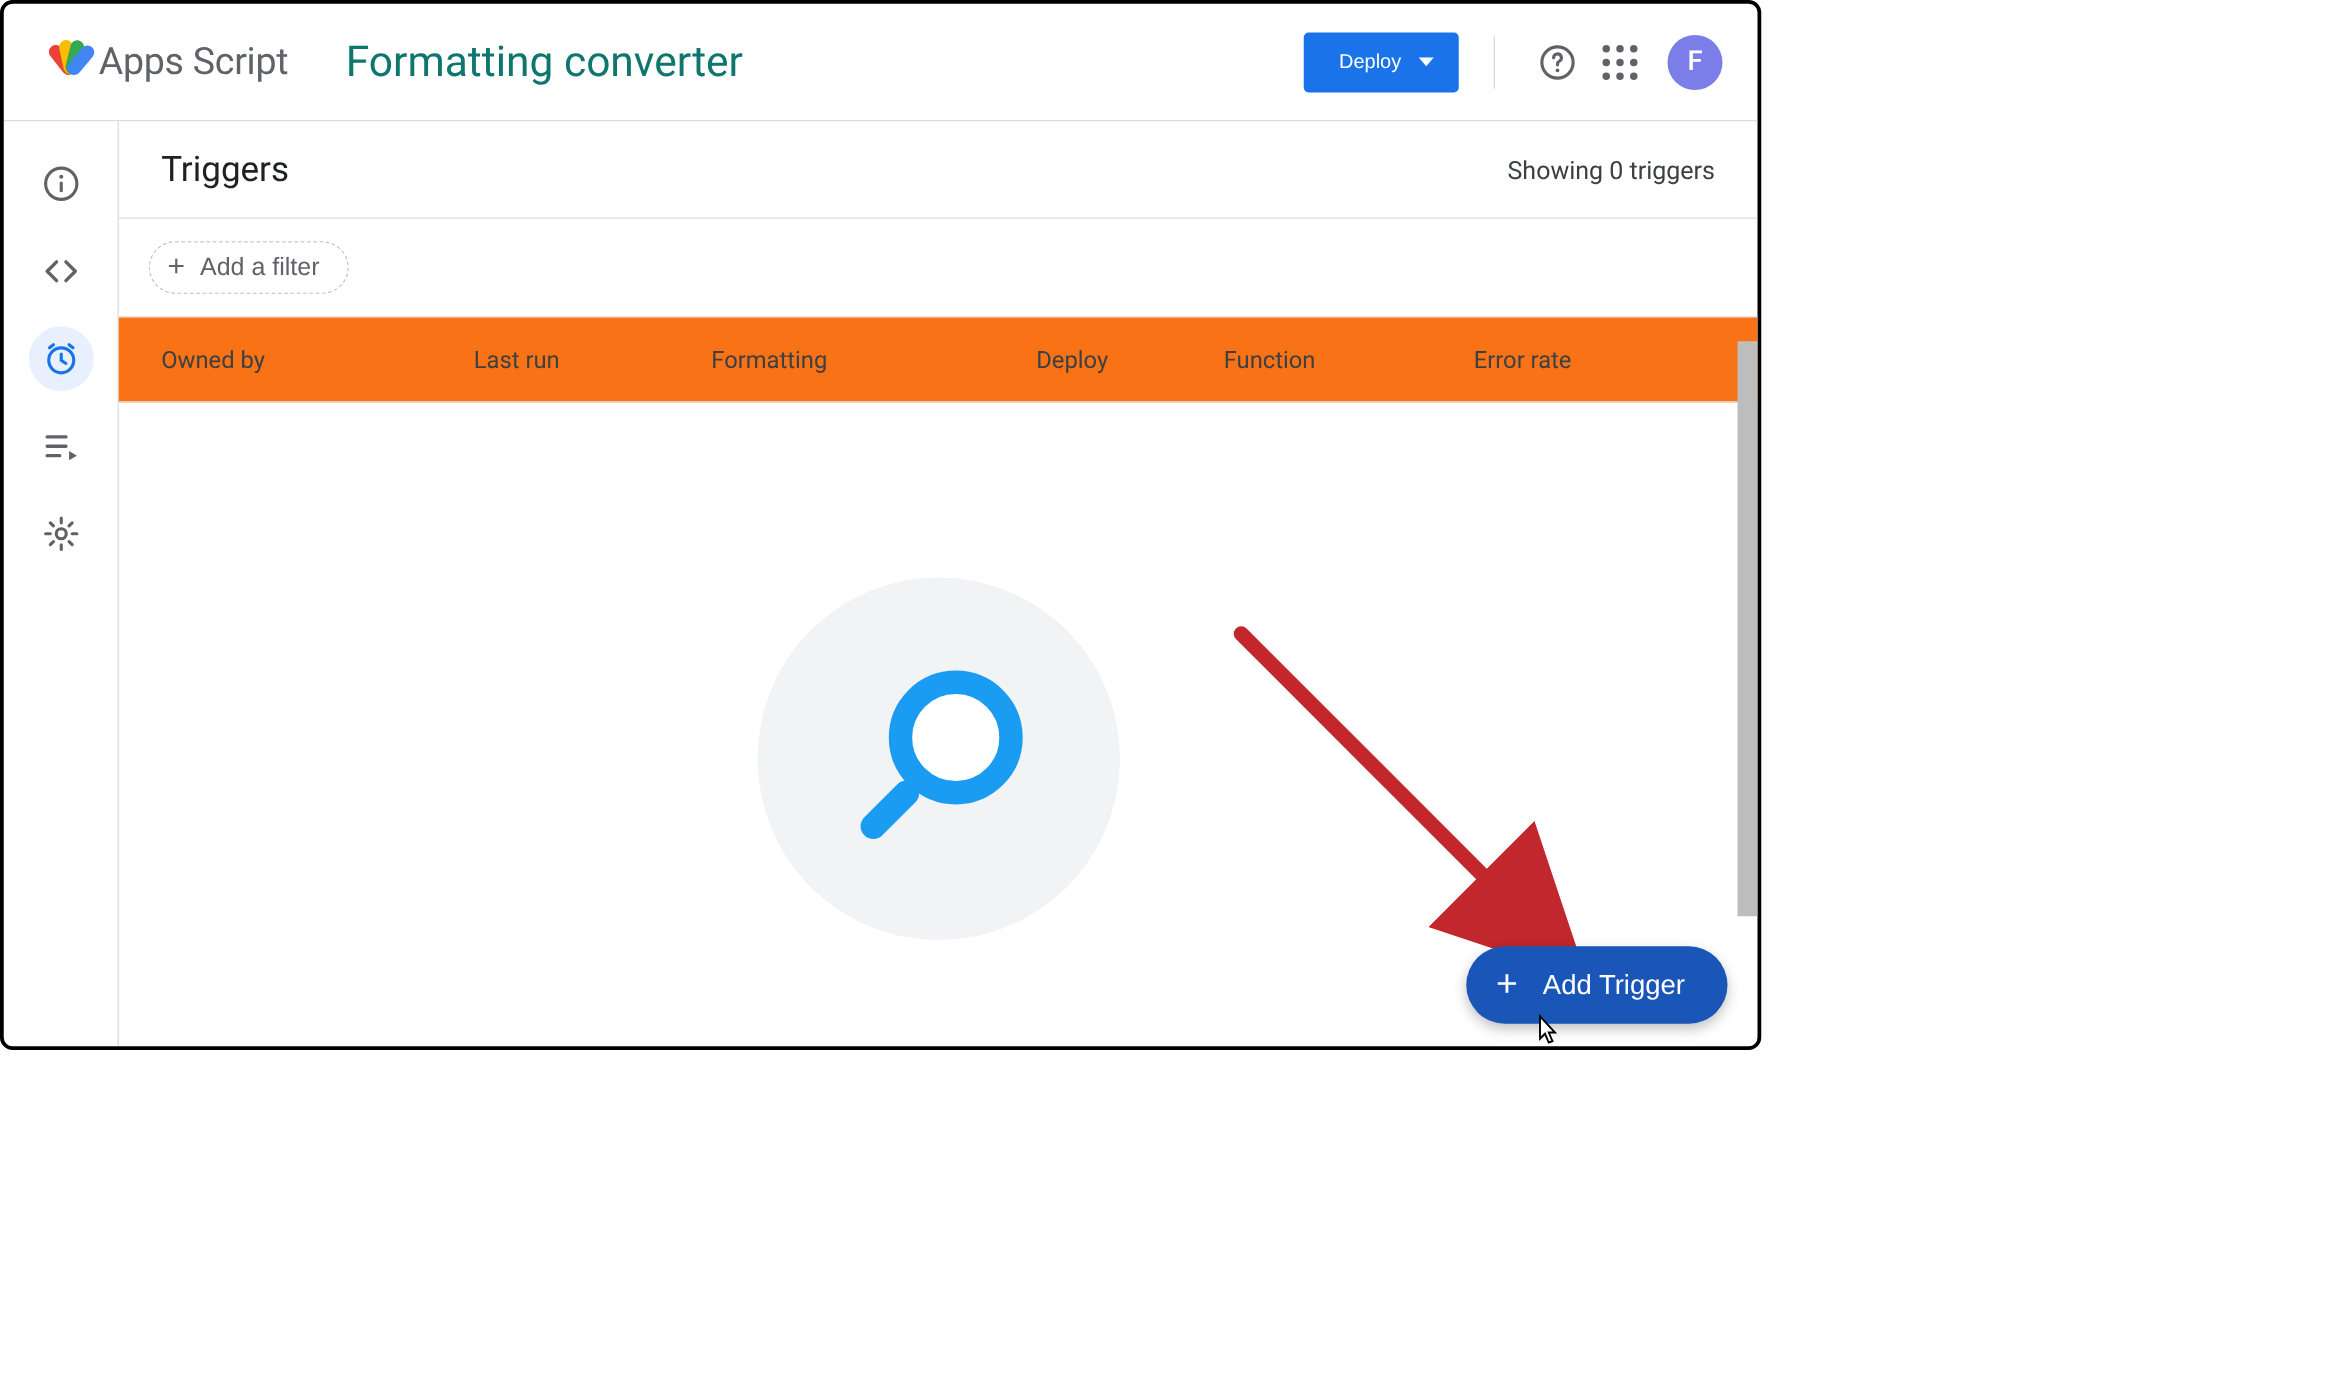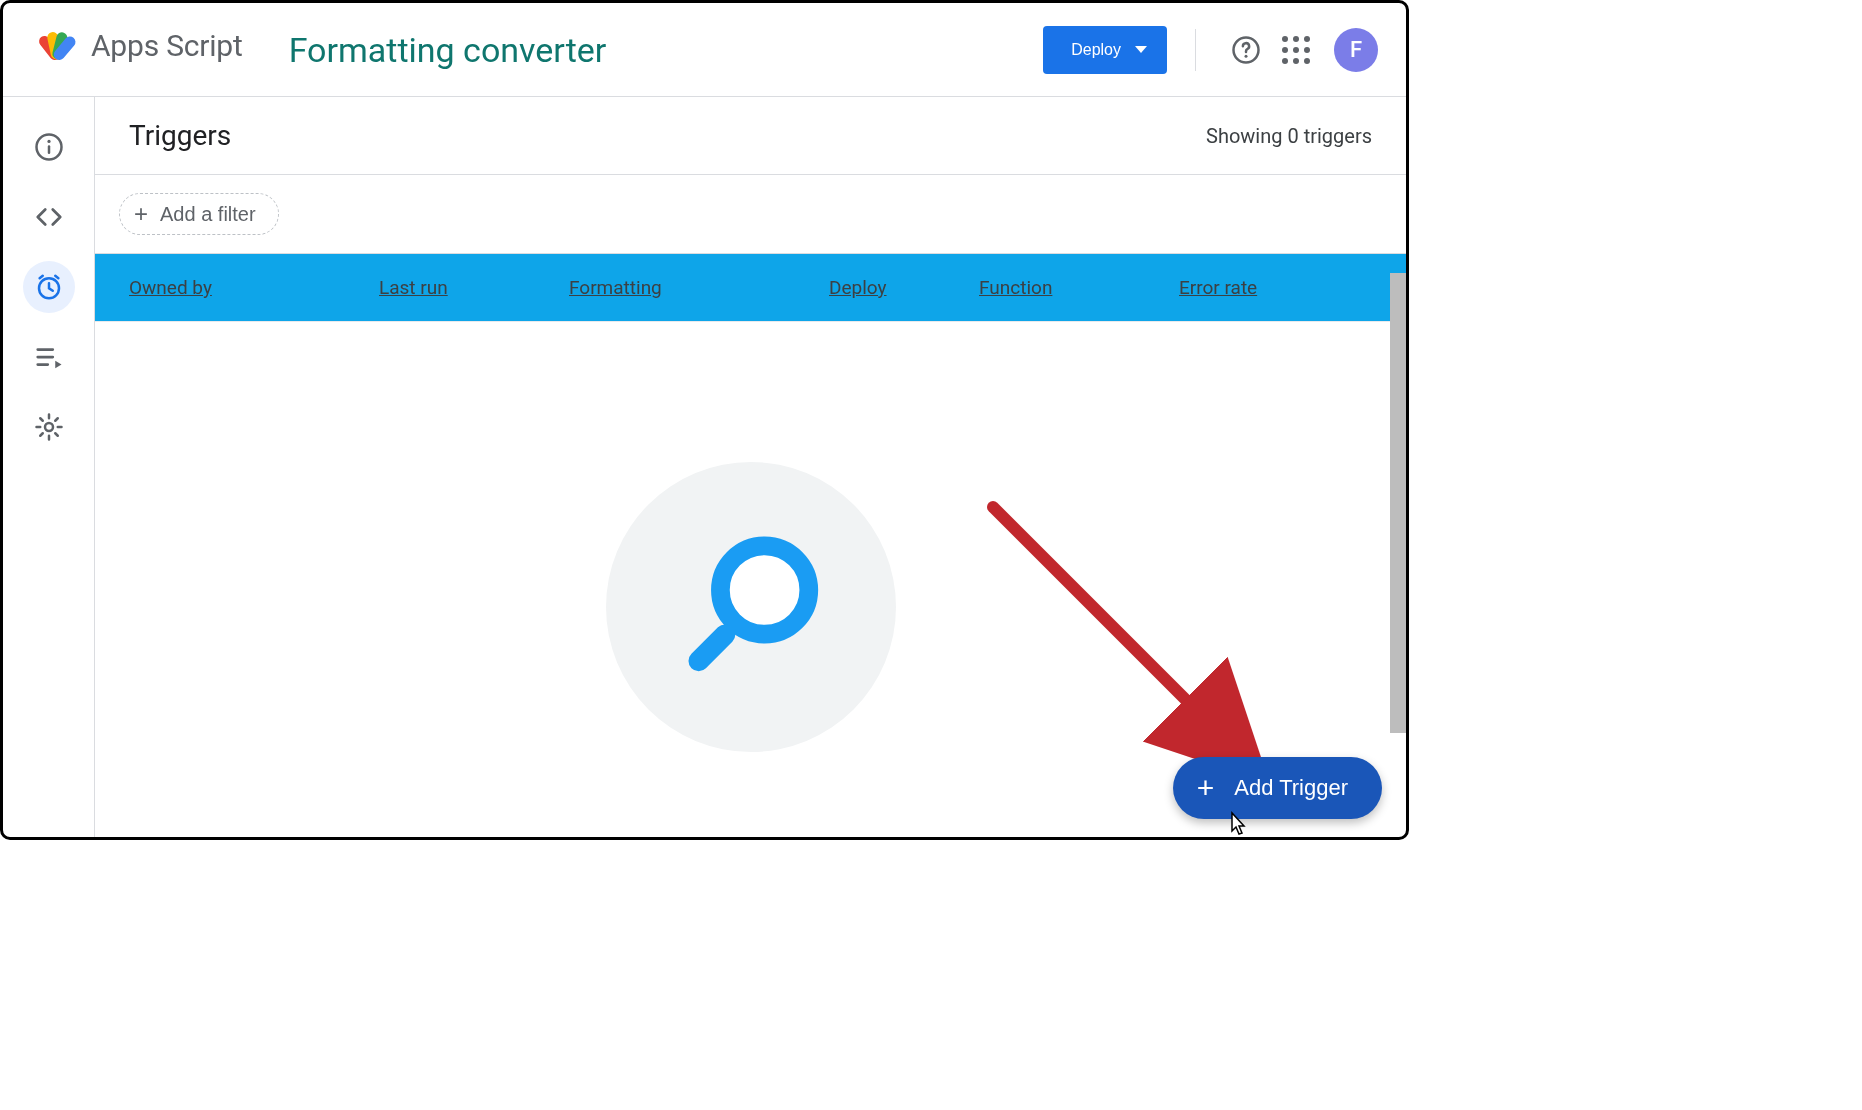--- a/index.html
+++ b/index.html
@@ -17,21 +17,21 @@
   }
 
   
   .header {
     display: flex;
     align-items: center;
     height: 94px;
     padding: 0 28px 0 32px;
     border-bottom: 1px solid #dadce0;
   }
-  .logo { display: flex; align-items: flex-start; gap: 12px; }
+  .logo { display: flex; align-items: center; }
   .logo svg { width: 44px; height: 44px; }
   .logo-text { font-size: 30px; color: #5f6368; font-weight: 400; letter-spacing: -0.2px; }
   .project-name { font-size: 34px; color: #0f766e; margin-left: 46px; font-weight: 400; }
   .header-spacer { flex: 1; }
   .deploy-btn {
     background: #1a73e8;
     color: #fff;
     border: none;
     border-radius: 4px;
     height: 48px;
@@ -97,25 +97,24 @@
     padding: 8px 22px 8px 14px;
     color: #5f6368; font-size: 20px;
     cursor: pointer; background: none;
   }
   .filter-chip .plus { font-size: 24px; line-height: 1; color: #5f6368; }
 
   .table-head {
     display: grid;
     grid-template-columns: 250px 190px 260px 150px 200px 1fr;
     padding: 22px 34px;
-    background: #0ea5e9;
+    background: #f97316;
     border-bottom: 1px solid #e8eaed;
     font-size: 19px;
     color: #3c4043;
-    text-decoration: underline;
   }
 
   .empty-zone {
     flex: 1;
     display: flex; align-items: flex-start; justify-content: center;
     padding-top: 140px;
     position: relative;
   }
   .empty-circle {
     width: 290px; height: 290px; border-radius: 50%;

